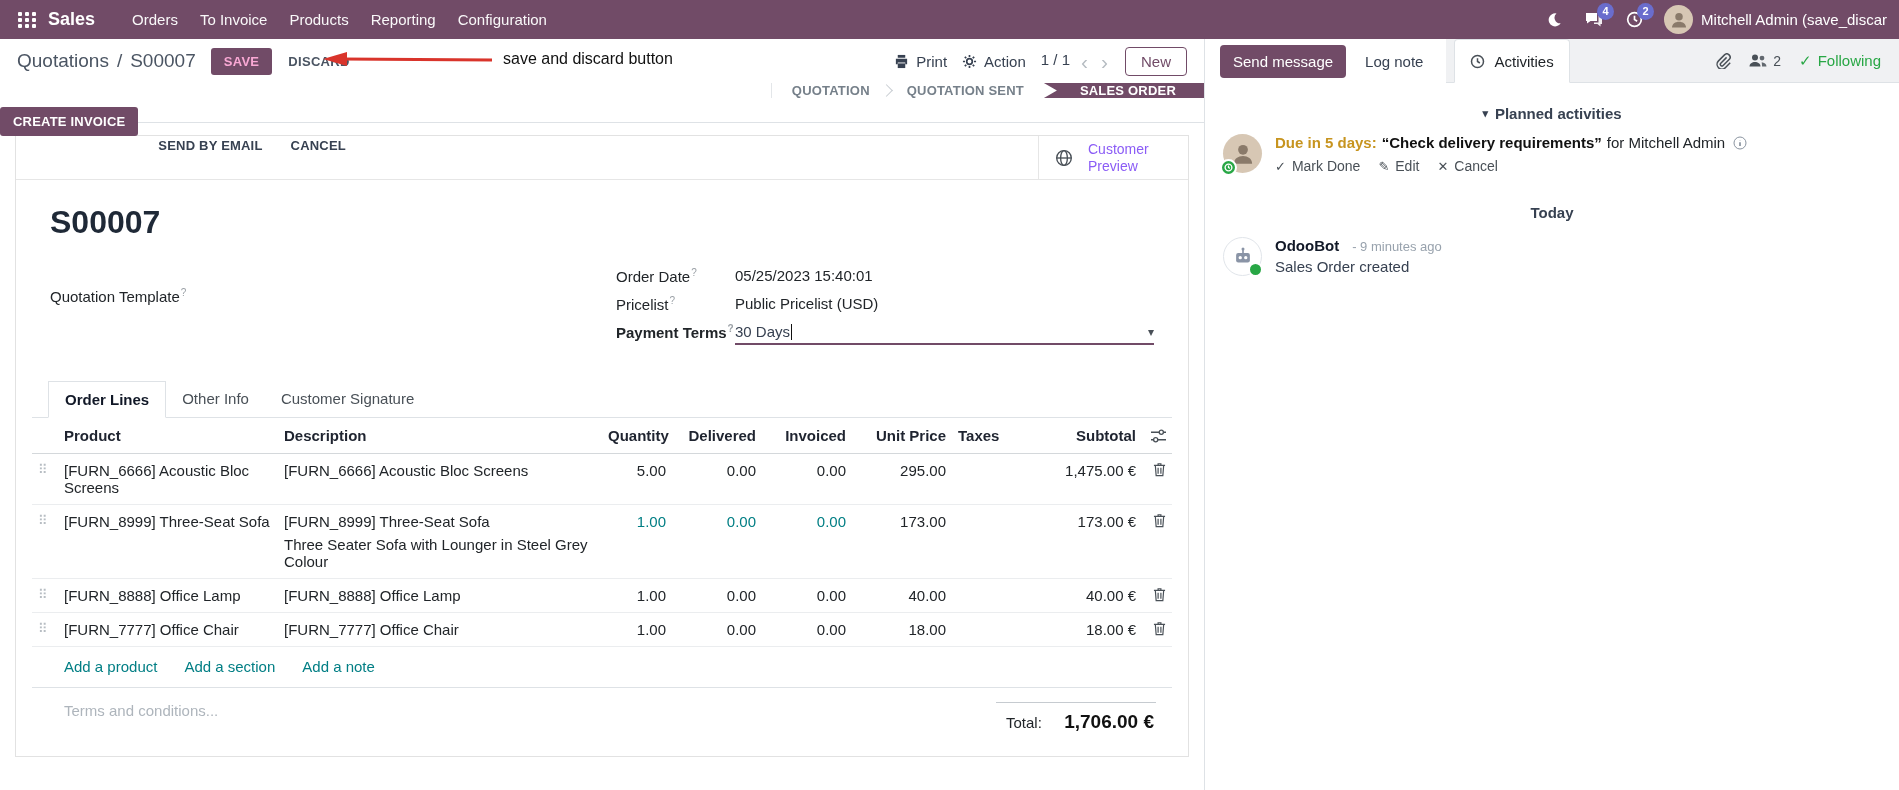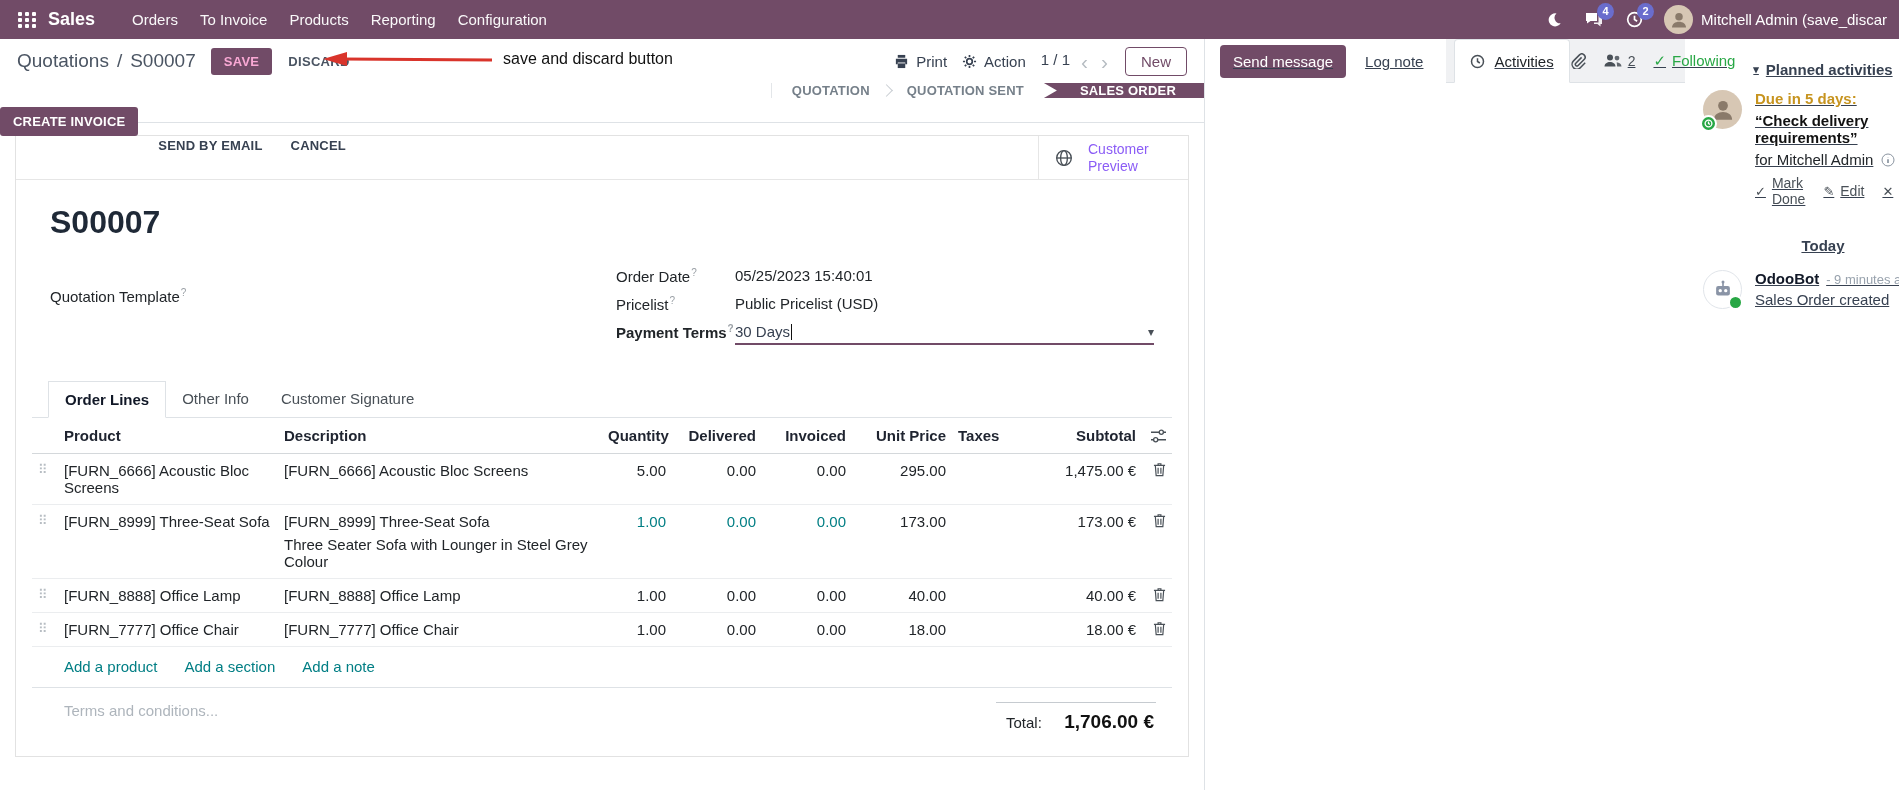--- a/index.html
+++ b/index.html
@@ -84,21 +84,21 @@
   .teal{color:#017E84;}
   .cell-icon{color:#495057;display:flex;justify-content:flex-end;}
   .addrow{display:flex;gap:27px;padding:11px 6px 12px 32px;border-bottom:1px solid #dee2e6;font-size:15px;}
   .bottomrow{display:flex;margin:14px 16px 0 16px;}
   .terms{color:#aeb5bc;font-size:15px;padding-left:16px;}
   .totalbox{margin-left:auto;width:160px;border-top:1px solid #c6cbd0;padding:8px 2px 0 10px;display:flex;justify-content:space-between;align-items:baseline;}
   .total-label{font-size:15px;color:#212529;}
   .total-value{font-size:19px;font-weight:bold;color:#111;}
 
   
-  .chatter{flex:1;display:flex;flex-direction:row;min-width:0;text-decoration:underline;}
+  .chatter{flex:1;display:flex;flex-direction:column;min-width:0;}
   .ch-head{height:44px;display:flex;align-items:stretch;padding-left:15px;}
   .ch-left{display:flex;align-items:center;gap:6px;}
   .btn-send{background:#714B67;color:#fff;font-size:15px;padding:8px 13px;border-radius:4px;}
   .btn-lognote{color:#374151;font-size:15px;padding:8px 13px;}
   .ch-tabstrip{flex:1;margin-left:10px;background:#f0f1f3;border-bottom:1px solid #dee2e6;display:flex;align-items:stretch;padding-left:8px;min-width:0;}
   .activities-tab{background:#fff;border:1px solid #dee2e6;border-bottom-color:#fff;margin-bottom:-1px;border-radius:4px 4px 0 0;
     display:flex;align-items:center;gap:9px;padding:0 15px;font-size:15px;color:#212529;}
   .ch-icons{margin-left:auto;display:flex;align-items:center;gap:18px;padding-right:18px;color:#495057;}
   .followers{display:flex;align-items:center;gap:6px;font-size:14px;}
   .following{display:flex;align-items:center;gap:6px;font-size:15px;color:#28a745;}
@@ -114,21 +114,21 @@
   .due{color:#C7941F;font-weight:bold;}
   .summary{font-weight:bold;color:#111;}
   .info-ic{color:#8a94a0;margin-left:3px;display:flex;}
   .act-btns{display:flex;gap:18px;margin-top:7px;font-size:14px;color:#495057;}
   .act-btn{display:flex;gap:6px;align-items:center;}
   .act-btn .ic{font-size:13px;}
   .today{text-align:center;margin:30px 0 4px;font-size:15px;color:#374151;font-weight:bold;}
   .message{display:flex;gap:13px;padding:12px 18px;}
   .avatar.bot{background:#fff;border:1px solid #e1e5ea;}
   .bot-badge{position:absolute;bottom:-2px;right:-2px;width:15px;height:15px;border-radius:50%;background:#28a745;border:2px solid #fff;}
-  .msg-head{display:flex;align-items:baseline;gap:7px;}
+  .msg-head{display:flex;align-items:baseline;gap:13px;}
   .msg-author{font-size:15px;font-weight:bold;color:#111827;}
   .msg-time{font-size:13px;color:#98a2ad;}
   .msg-body{margin-top:4px;font-size:15px;color:#374151;}
 </style>
 </head>
 <body>
 
 <div class="topnav" data-interactable="false">
   <div class="apps-grid" data-interactable="true">
     <i></i>

